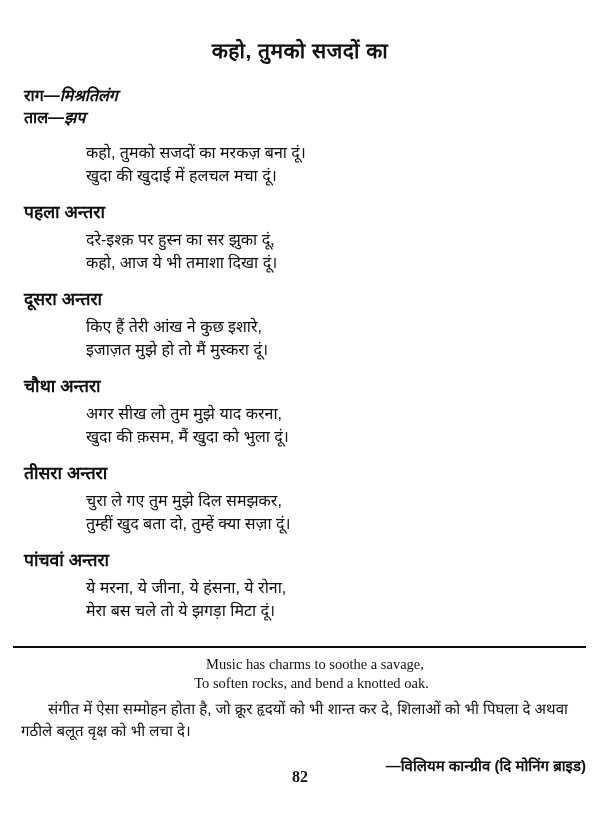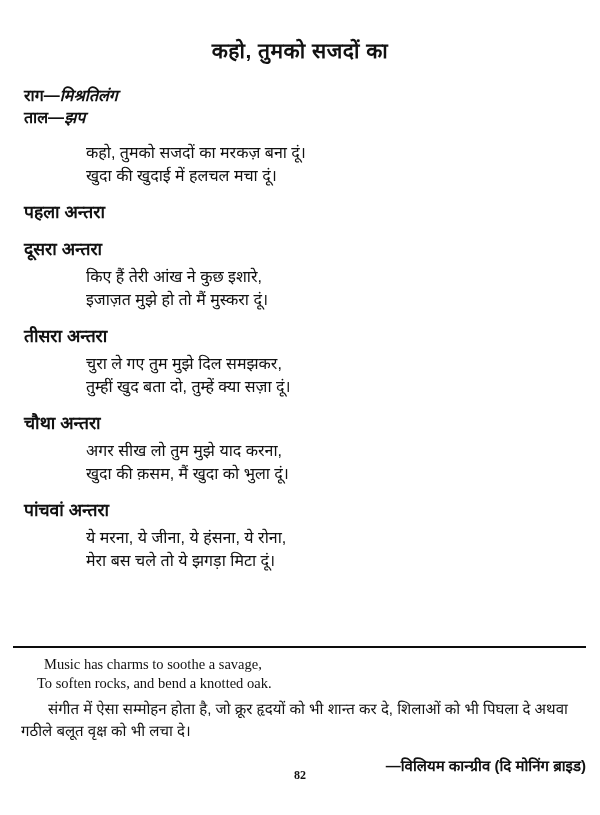--- a/index.html
+++ b/index.html
@@ -54,20 +54,21 @@
   }
   .rule {
     border: none;
     border-top: 2px solid #0d0d0d;
     margin: 0 0 7px 0;
   }
   .eng-quote {
     font-family: "Liberation Serif", "DejaVu Serif", serif;
     font-size: 14.5px;
     line-height: 19px;
+    text-align: center;
   }
   .eng-line-1 { margin-left: 31px; }
   .eng-line-2 { margin-left: 24px; }
   .hindi-note {
     margin-top: 5px;
     margin-left: 8px;
     margin-right: 4px;
     font-size: 15px;
     line-height: 22px;
     text-indent: 27px;
@@ -78,21 +79,21 @@
     font-weight: bold;
     font-size: 15px;
   }
   .page-number {
     position: absolute;
     top: 768px;
     left: 0; right: 0;
     text-align: center;
     font-family: "Liberation Serif", "DejaVu Serif", serif;
     font-weight: bold;
-    font-size: 12px;
+    font-size: 16px;
   }
 </style>
 </head>
 <body>
 
 <div class="page">
 
   <div class="title">कहो, तुमको सजदों का</div>
 
   <div class="raga-row">
@@ -104,43 +105,47 @@
 
     <div class="section">
       <div class="verse">
         <div>कहो, तुमको सजदों का मरकज़ बना दूं।</div>
         <div>खुदा की खुदाई में हलचल मचा दूं।</div>
       </div>
     </div>
 
     <div class="section">
       <div class="section-heading">पहला अन्तरा</div>
+      <div class="verse">
+        <div>दरे-इश्क़ पर हुस्न का सर झुका दूं,</div>
+        <div>कहो, आज ये भी तमाशा दिखा दूं।</div>
+      </div>
     </div>
 
     <div class="section">
       <div class="section-heading">दूसरा अन्तरा</div>
       <div class="verse">
         <div>किए हैं तेरी आंख ने कुछ इशारे,</div>
         <div>इजाज़त मुझे हो तो मैं मुस्करा दूं।</div>
       </div>
     </div>
 
     <div class="section">
+      <div class="section-heading">चौथा अन्तरा</div>
+      <div class="verse">
+        <div>अगर सीख लो तुम मुझे याद करना,</div>
+        <div>खुदा की क़सम, मैं खुदा को भुला दूं।</div>
+      </div>
+    </div>
+
+    <div class="section">
       <div class="section-heading">तीसरा अन्तरा</div>
       <div class="verse">
         <div>चुरा ले गए तुम मुझे दिल समझकर,</div>
         <div>तुम्हीं खुद बता दो, तुम्हें क्या सज़ा दूं।</div>
-      </div>
-    </div>
-
-    <div class="section">
-      <div class="section-heading">चौथा अन्तरा</div>
-      <div class="verse">
-        <div>अगर सीख लो तुम मुझे याद करना,</div>
-        <div>खुदा की क़सम, मैं खुदा को भुला दूं।</div>
       </div>
     </div>
 
     <div class="section">
       <div class="section-heading">पांचवां अन्तरा</div>
       <div class="verse">
         <div>ये मरना, ये जीना, ये हंसना, ये रोना,</div>
         <div>मेरा बस चले तो ये झगड़ा मिटा दूं।</div>
       </div>
     </div>

